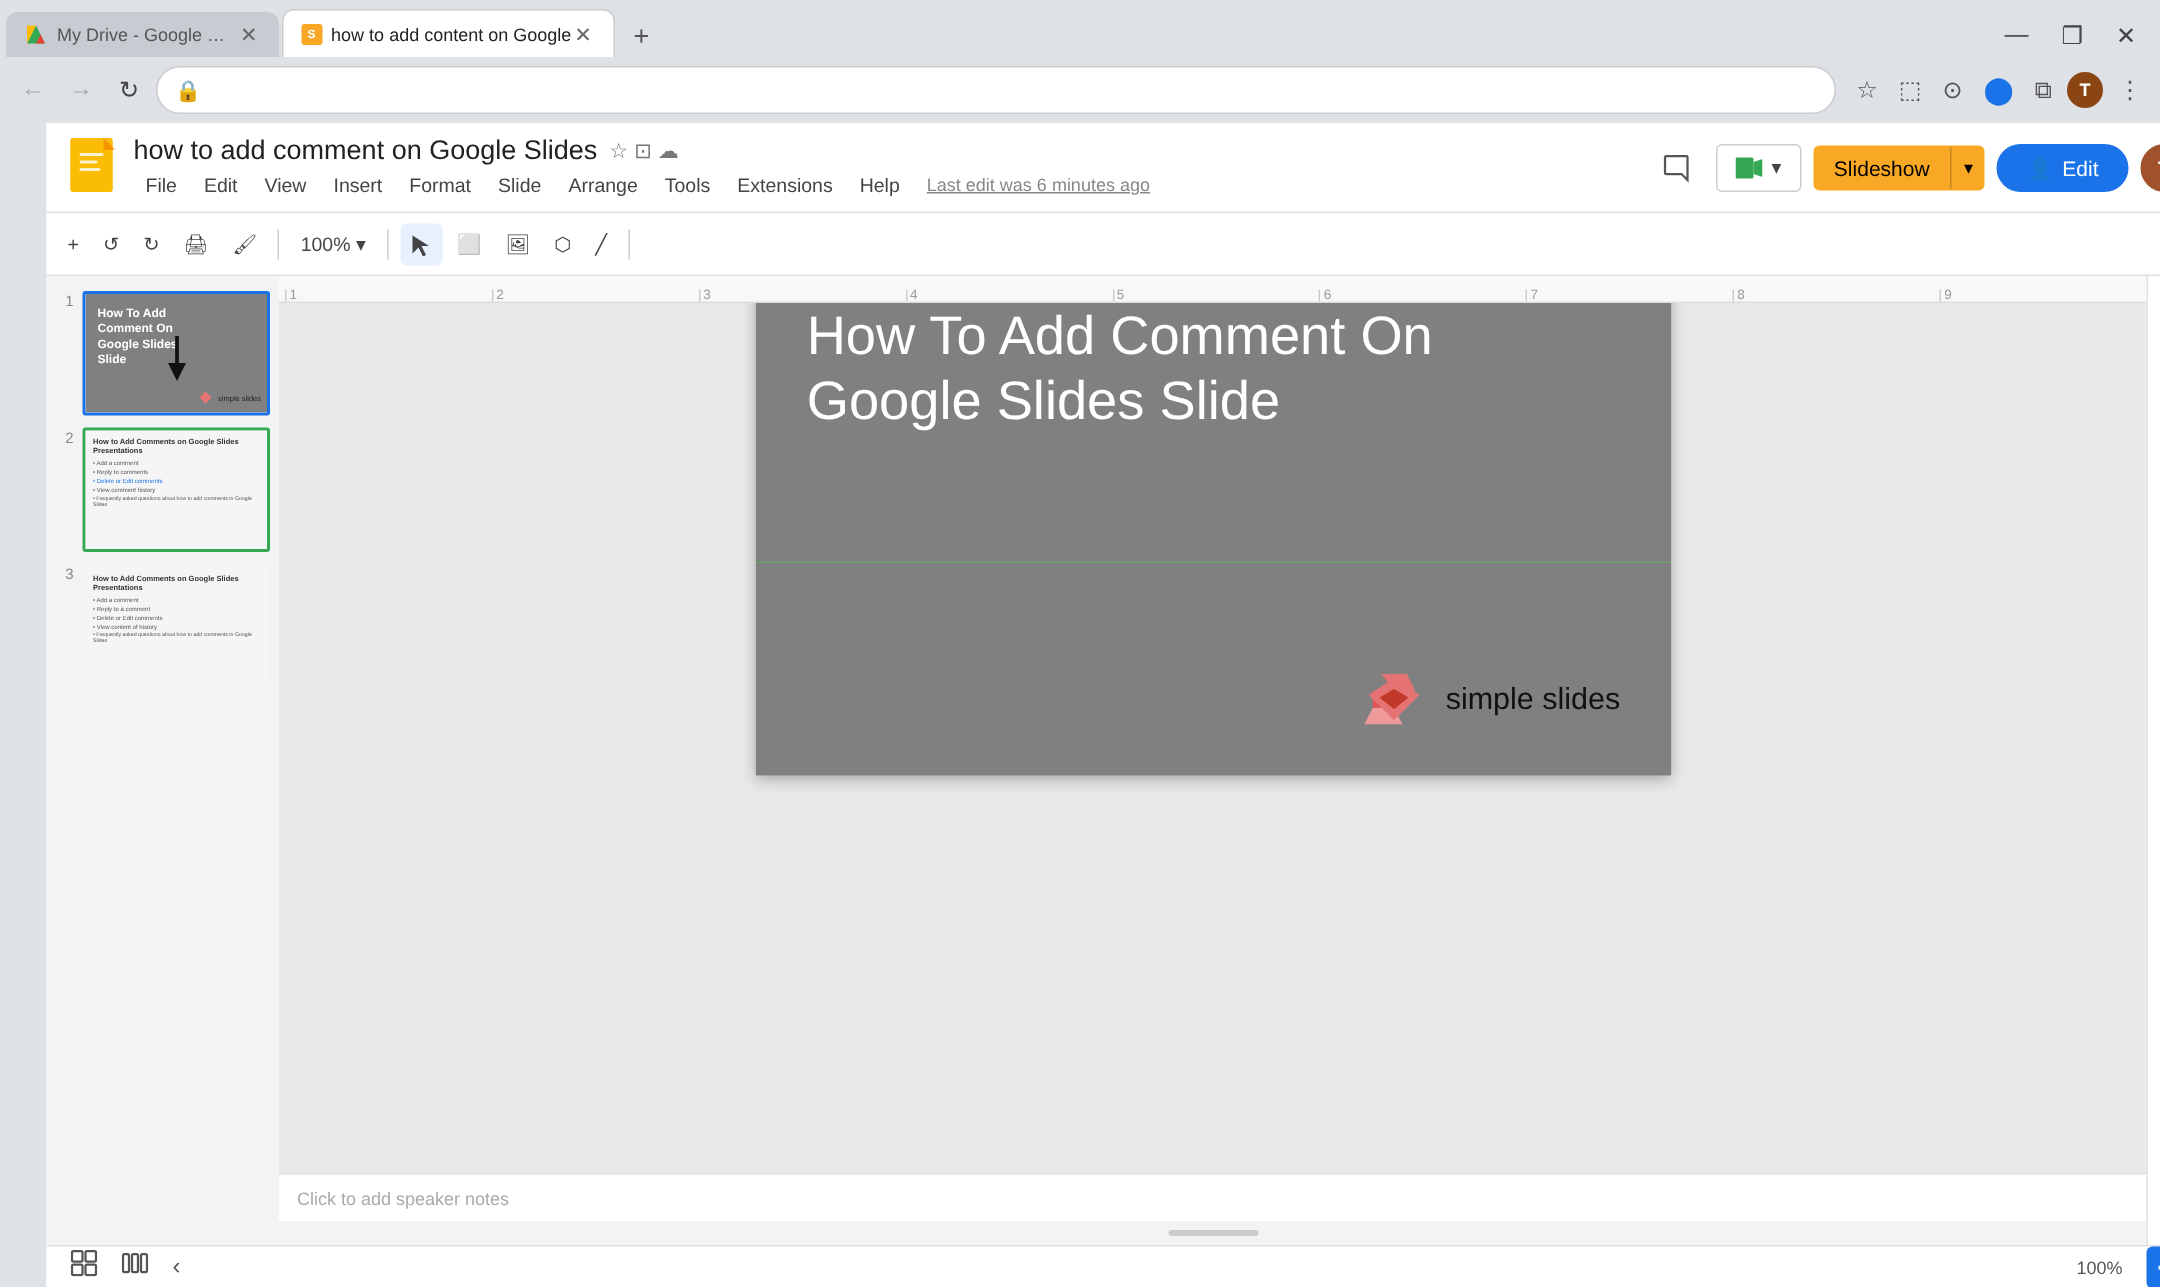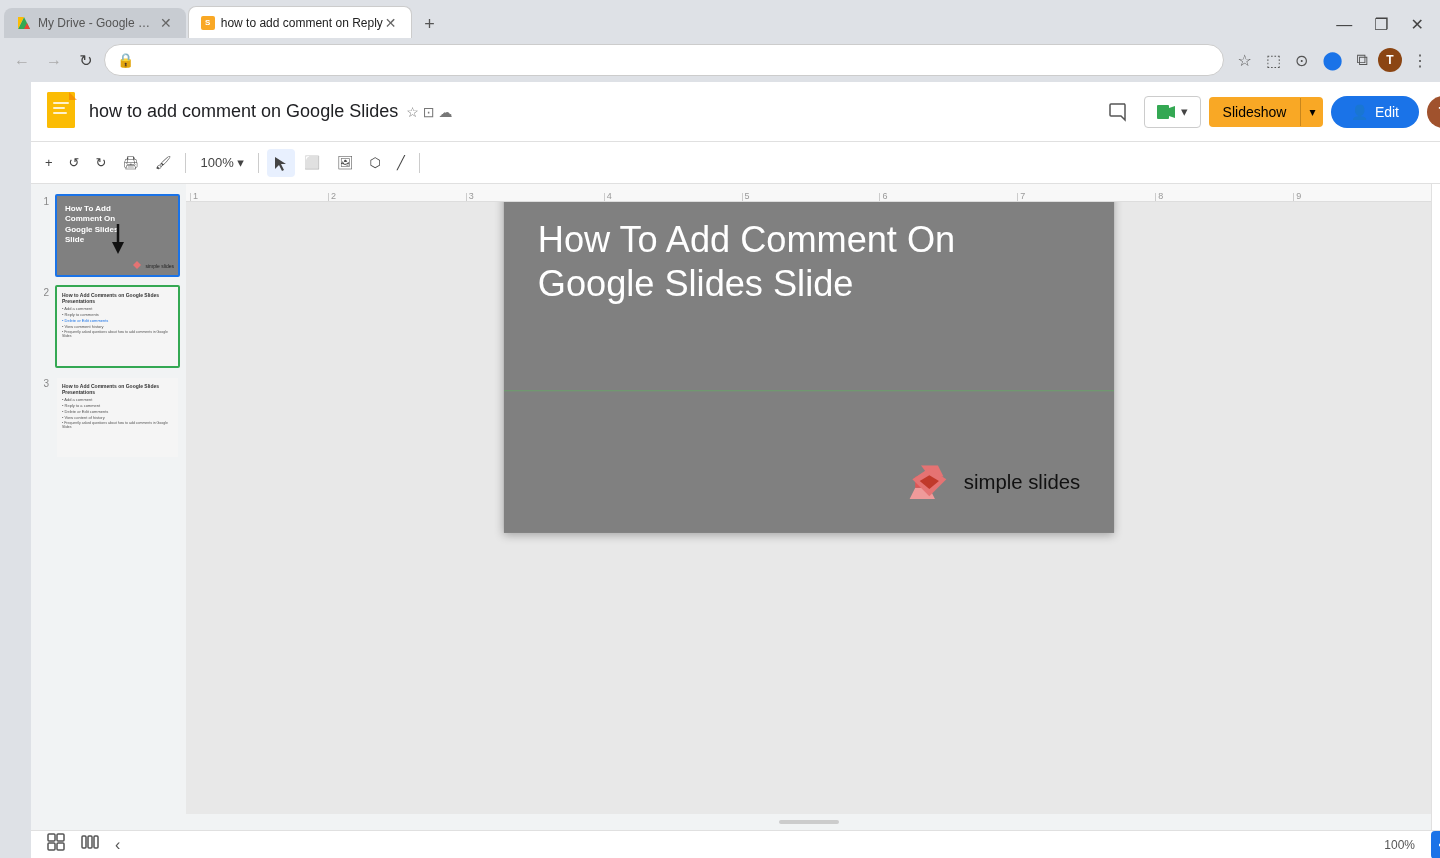--- a/index.html
+++ b/index.html
@@ -206,21 +206,21 @@
             <polygon points="2,14 8,2 2,2" fill="#fbbc04"></polygon>
             <polygon points="14,14 8,14 11,8" fill="#ea4335"></polygon>
           </svg>
       </span>
       <span style="font-size:12px;color:#555;white-space:nowrap;overflow:hidden;text-overflow:ellipsis;max-width:120px;">My Drive - Google Drive</span>
       <span class="tab-close">✕</span>
     </div>
 
     <div class="tab-active">
       <span class="favicon tab-favicon-slides" style="background:#f9a825;width:14px;height:14px;border-radius:2px;display:flex;align-items:center;justify-content:center;font-size:8px;font-weight:700;color:#fff;flex-shrink:0;margin-right:6px;">S</span>
-      <span style="font-size:12px;color:#222;white-space:nowrap;overflow:hidden;text-overflow:ellipsis;max-width:170px;">how to add comment on Reply</span>
+      <span style="font-size:12px;color:#222;white-space:nowrap;overflow:hidden;text-overflow:ellipsis;max-width:170px;">how to add content on Google</span>
       <span class="tab-close">✕</span>
     </div>
 
     <div class="tab-new">+</div>
 
     <div class="tab-bar-right">
       <span class="win-btn" style="font-size:16px;">—</span>
       <span class="win-btn" style="font-size:16px;">❐</span>
       <span class="win-btn" style="font-size:16px;">✕</span>
     </div>
@@ -261,20 +261,33 @@
     </div>
 
     <div class="doc-title-area">
       <div style="display:flex;align-items:center;">
         <span class="doc-title">how to add comment on Google Slides</span>
         <div class="header-doc-icons">
           <span class="doc-icon">☆</span>
           <span class="doc-icon">⊡</span>
           <span class="doc-icon">☁</span>
         </div>
+      </div>
+      <div class="doc-menu-row">
+        <span class="menu-item">File</span>
+        <span class="menu-item">Edit</span>
+        <span class="menu-item">View</span>
+        <span class="menu-item">Insert</span>
+        <span class="menu-item">Format</span>
+        <span class="menu-item">Slide</span>
+        <span class="menu-item">Arrange</span>
+        <span class="menu-item">Tools</span>
+        <span class="menu-item">Extensions</span>
+        <span class="menu-item">Help</span>
+        <span class="last-edit">Last edit was 6 minutes ago</span>
       </div>
     </div>
 
     <div class="header-right">
       <div class="header-icon-btn">
         <svg width="20" height="20" viewBox="0 0 20 20">
             <path d="M17 2H3a1 1 0 0 0-1 1v10a1 1 0 0 0 1 1h10l4 4V3a1 1 0 0 0-1-1z" fill="none" stroke="#555" stroke-width="1.5"></path>
           </svg>
       </div>
       <div class="drive-btn">
@@ -424,20 +437,23 @@
                   <polygon points="45,5 75,25 45,55 15,25" fill="#e57373"></polygon>
                   <polygon points="45,18 62,28 45,42 28,28" fill="#c0392b"></polygon>
                 </svg>
               </div>
               <span class="brand-name" style="font-size:36px;color:#111;font-family:Arial,sans-serif;font-weight:400;">simple slides</span>
             </div>
           </div>
         </div>
       </div>
 
+      <div class="notes-bar" style="width:calc(100% - 0px);">
+        <span style="font-size:12px;color:#aaa;cursor:text;">Click to add speaker notes</span>
+      </div>
 
       <div style="width:100%;height:16px;background:#f1f3f4;display:flex;align-items:center;justify-content:center;">
         <div style="width:60px;height:4px;background:#ccc;border-radius:2px;"></div>
       </div>
     </div>
 
     <div class="right-sidebar">
       <div class="sidebar-icon" title="Comments">
         <svg width="18" height="18" viewBox="0 0 18 18">
             <path d="M15 2H3a1 1 0 0 0-1 1v9a1 1 0 0 0 1 1h9l3 3V3a1 1 0 0 0-1-1z" fill="none" stroke="#555" stroke-width="1.5"></path>

